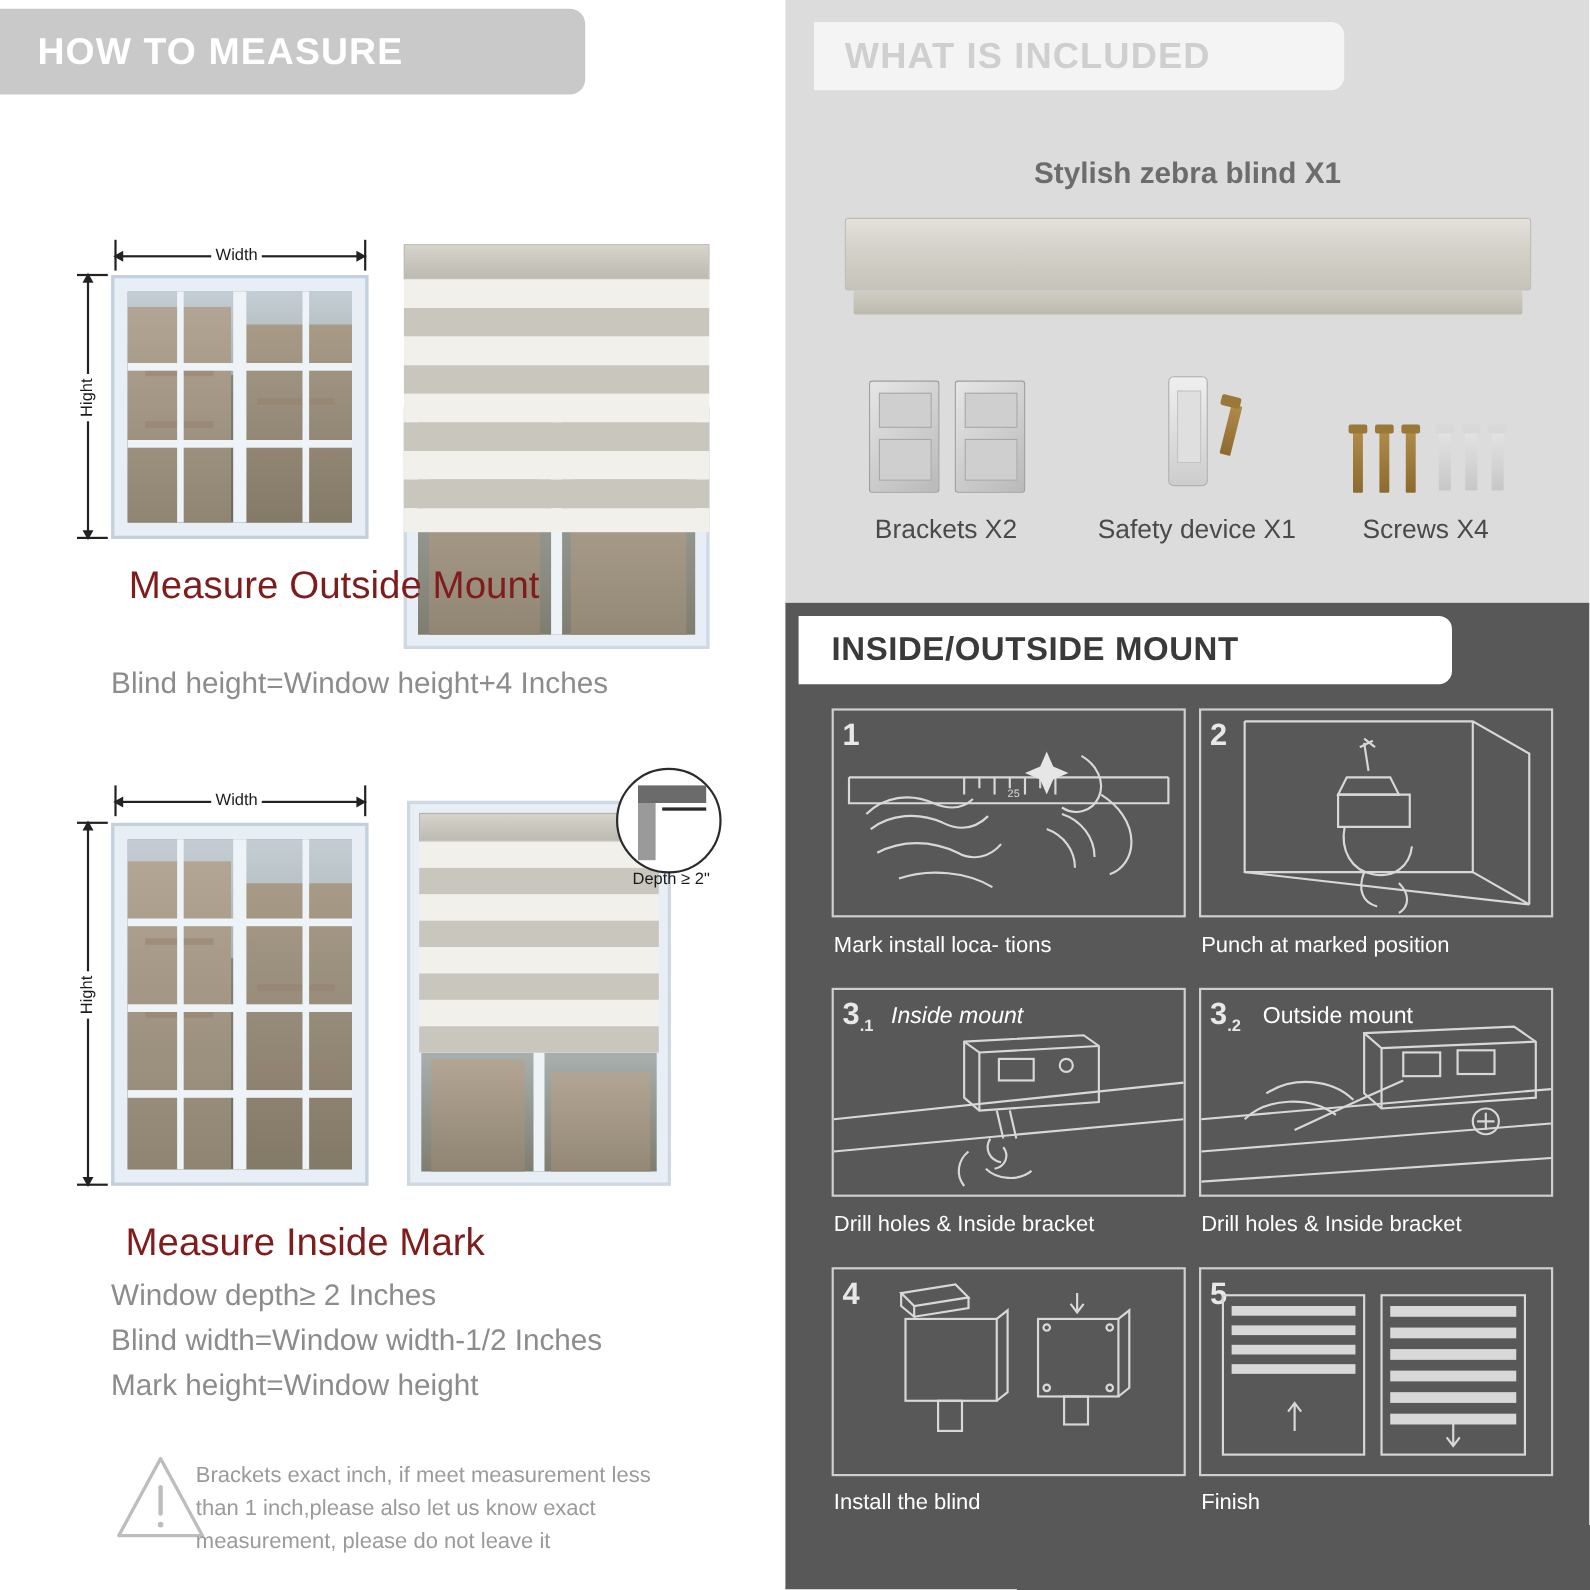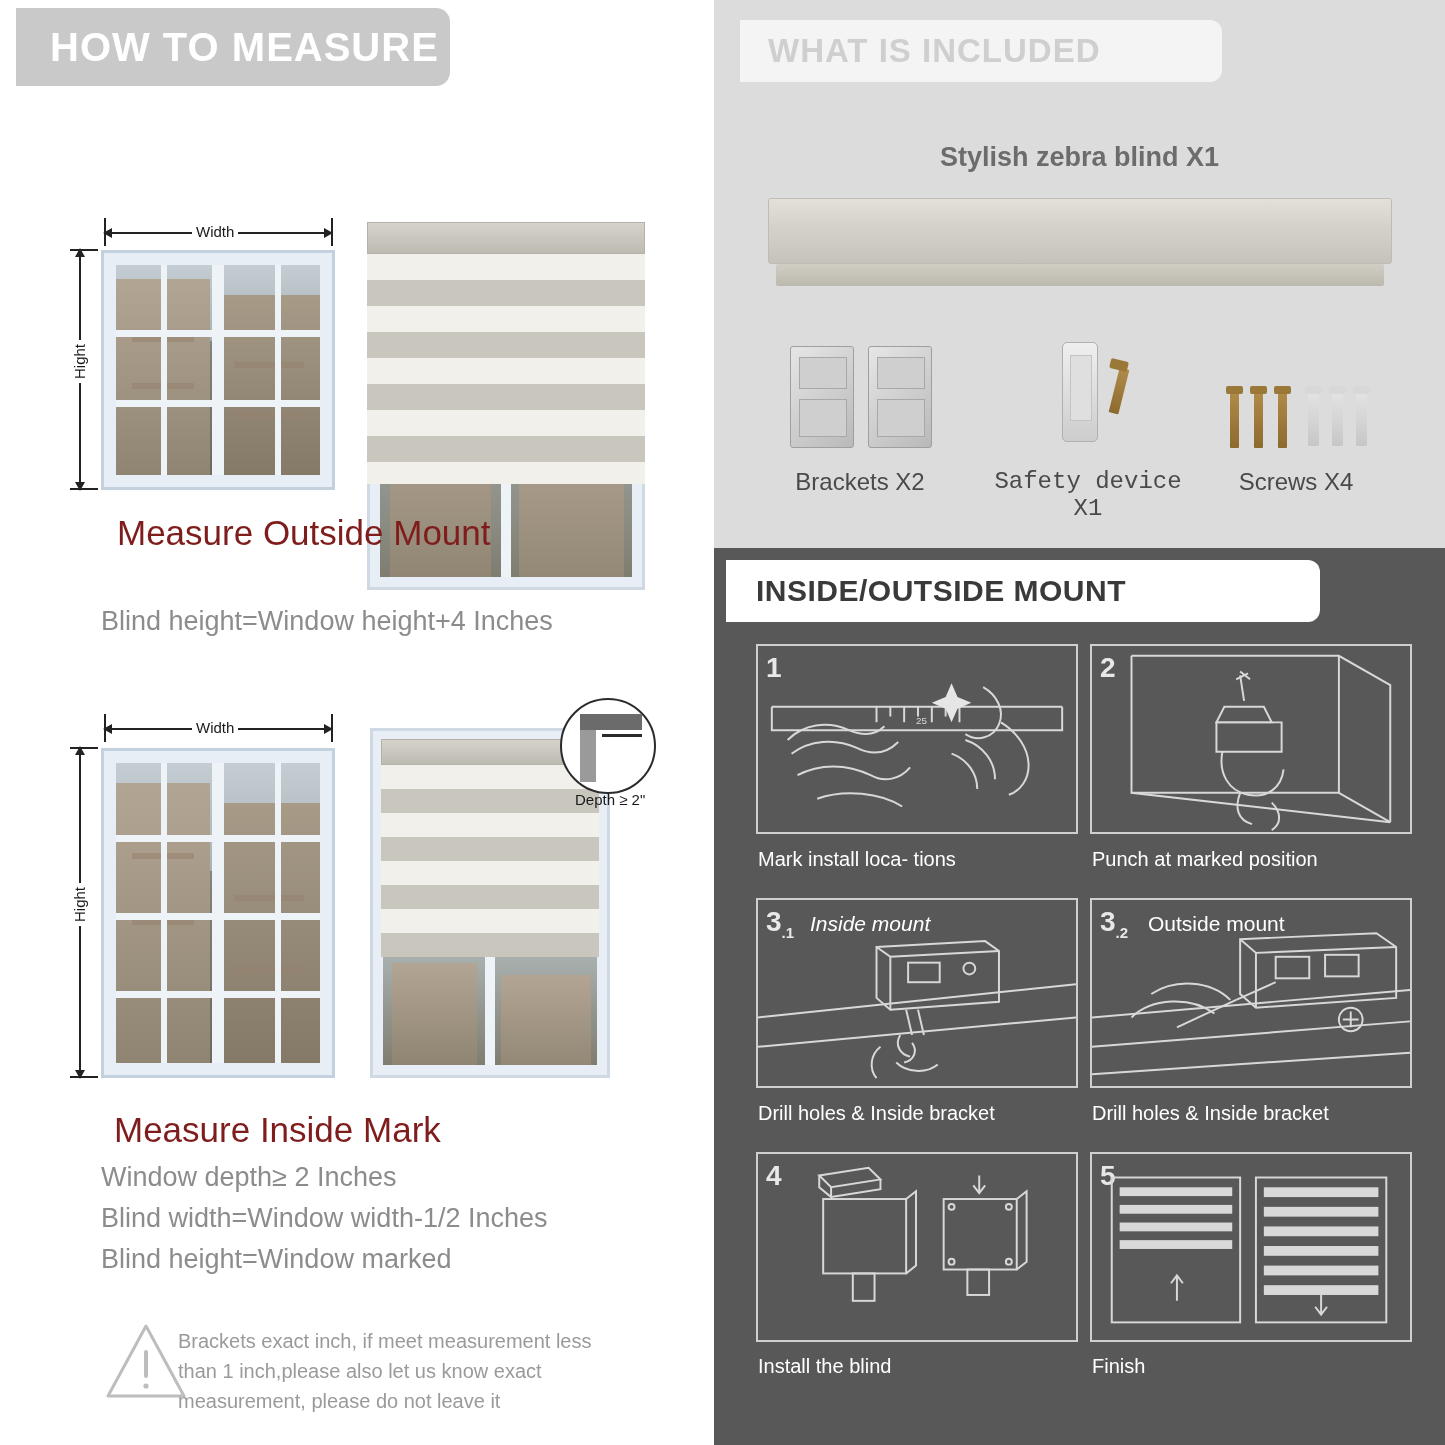--- a/index.html
+++ b/index.html
@@ -16,23 +16,23 @@
 
   .banner{
     position:absolute;
     background:#c9c9c9;
     color:#ffffff;
     font-weight:bold;
     letter-spacing:1px;
     display:flex;align-items:center;
   }
   .banner-left{
-    left:16px;top:8px;width:434px;height:78px;
+    left:0;top:8px;width:532px;height:78px;
     border-radius:0 14px 14px 0;
-    font-size:40px;
+    font-size:34px;
     padding-left:34px;
     box-sizing:border-box;
   }
 
   .win-fig{position:absolute;}
 
   
   .window{
     position:absolute;
     background:#e8eef5;
@@ -251,21 +251,21 @@
         <div style="position:absolute;left:18px;top:14px;width:62px;height:16px;background:#6b6b6b;"></div>
         <div style="position:absolute;left:18px;top:30px;width:16px;height:52px;background:#9a9a9a;"></div>
         <div style="position:absolute;left:40px;top:34px;width:40px;height:3px;background:#2b2b2b;"></div>
       </div>
       <div class="depth-lab" style="left:575px;top:93px;">Depth ≥ 2"</div>
     </div>
 
     <div class="sec-title" style="left:98px;top:1110px;">Measure Inside Mark</div>
     <div class="sec-line" style="left:101px;top:1162px;">Window depth≥ 2 Inches</div>
     <div class="sec-line" style="left:101px;top:1203px;">Blind width=Window width-1/2 Inches</div>
-    <div class="sec-line" style="left:101px;top:1244px;">Blind height=Window marked</div>
+    <div class="sec-line" style="left:101px;top:1244px;">Mark height=Window height</div>
 
     <div class="warn-box" style="left:100px;top:1318px;width:560px;height:110px;">
       <svg class="sketch" viewBox="0 0 560 110" style="position:absolute;left:0;top:0;width:560px;height:110px;">
         <polygon points="46,8 84,78 8,78" fill="none" stroke="#bdbdbd" stroke-width="3" stroke-linejoin="round"></polygon>
         <line x1="46" y1="34" x2="46" y2="58" stroke="#bdbdbd" stroke-width="4" stroke-linecap="round"></line>
         <circle cx="46" cy="68" r="2.6" fill="#bdbdbd"></circle>
       </svg>
       <div class="warn-text" style="left:78px;top:8px;">Brackets exact inch, if meet measurement less</div>
       <div class="warn-text" style="left:78px;top:38px;">than 1 inch,please also let us know exact</div>
       <div class="warn-text" style="left:78px;top:68px;">measurement, please do not leave it</div>
@@ -288,21 +288,21 @@
     <b style="left:8px;top:10px;width:46px;height:30px;"></b>
     <b style="left:8px;top:52px;width:46px;height:36px;"></b>
   </div>
   <div class="part-cap" style="left:760px;top:468px;width:200px;">Brackets X2</div>
 
   <div class="safety" style="left:1062px;top:342px;width:34px;height:98px;">
     <div style="position:absolute;left:7px;top:12px;width:20px;height:64px;background:#dfdfdf;border:1px solid #c3c3c3;"></div>
   </div>
   <div class="screw" style="left:1114px;top:368px;width:10px;height:46px;transform:rotate(14deg);"></div>
   <div class="screw-head" style="left:1110px;top:360px;width:18px;height:10px;transform:rotate(14deg);"></div>
-  <div class="part-cap" style="left:988px;top:468px;width:200px;font-family:Liberation Mono, monospace;">Safety device X1</div>
+  <div class="part-cap" style="left:988px;top:468px;width:200px;">Safety device X1</div>
 
   <div class="screw" style="left:1230px;top:392px;width:9px;height:56px;"></div>
   <div class="screw-head" style="left:1226px;top:386px;width:17px;height:8px;"></div>
   <div class="screw" style="left:1254px;top:392px;width:9px;height:56px;"></div>
   <div class="screw-head" style="left:1250px;top:386px;width:17px;height:8px;"></div>
   <div class="screw" style="left:1278px;top:392px;width:9px;height:56px;"></div>
   <div class="screw-head" style="left:1274px;top:386px;width:17px;height:8px;"></div>
   <div class="screw clear" style="left:1308px;top:392px;width:11px;height:54px;"></div>
   <div class="screw-head clear" style="left:1305px;top:386px;width:17px;height:8px;"></div>
   <div class="screw clear" style="left:1332px;top:392px;width:11px;height:54px;"></div>

